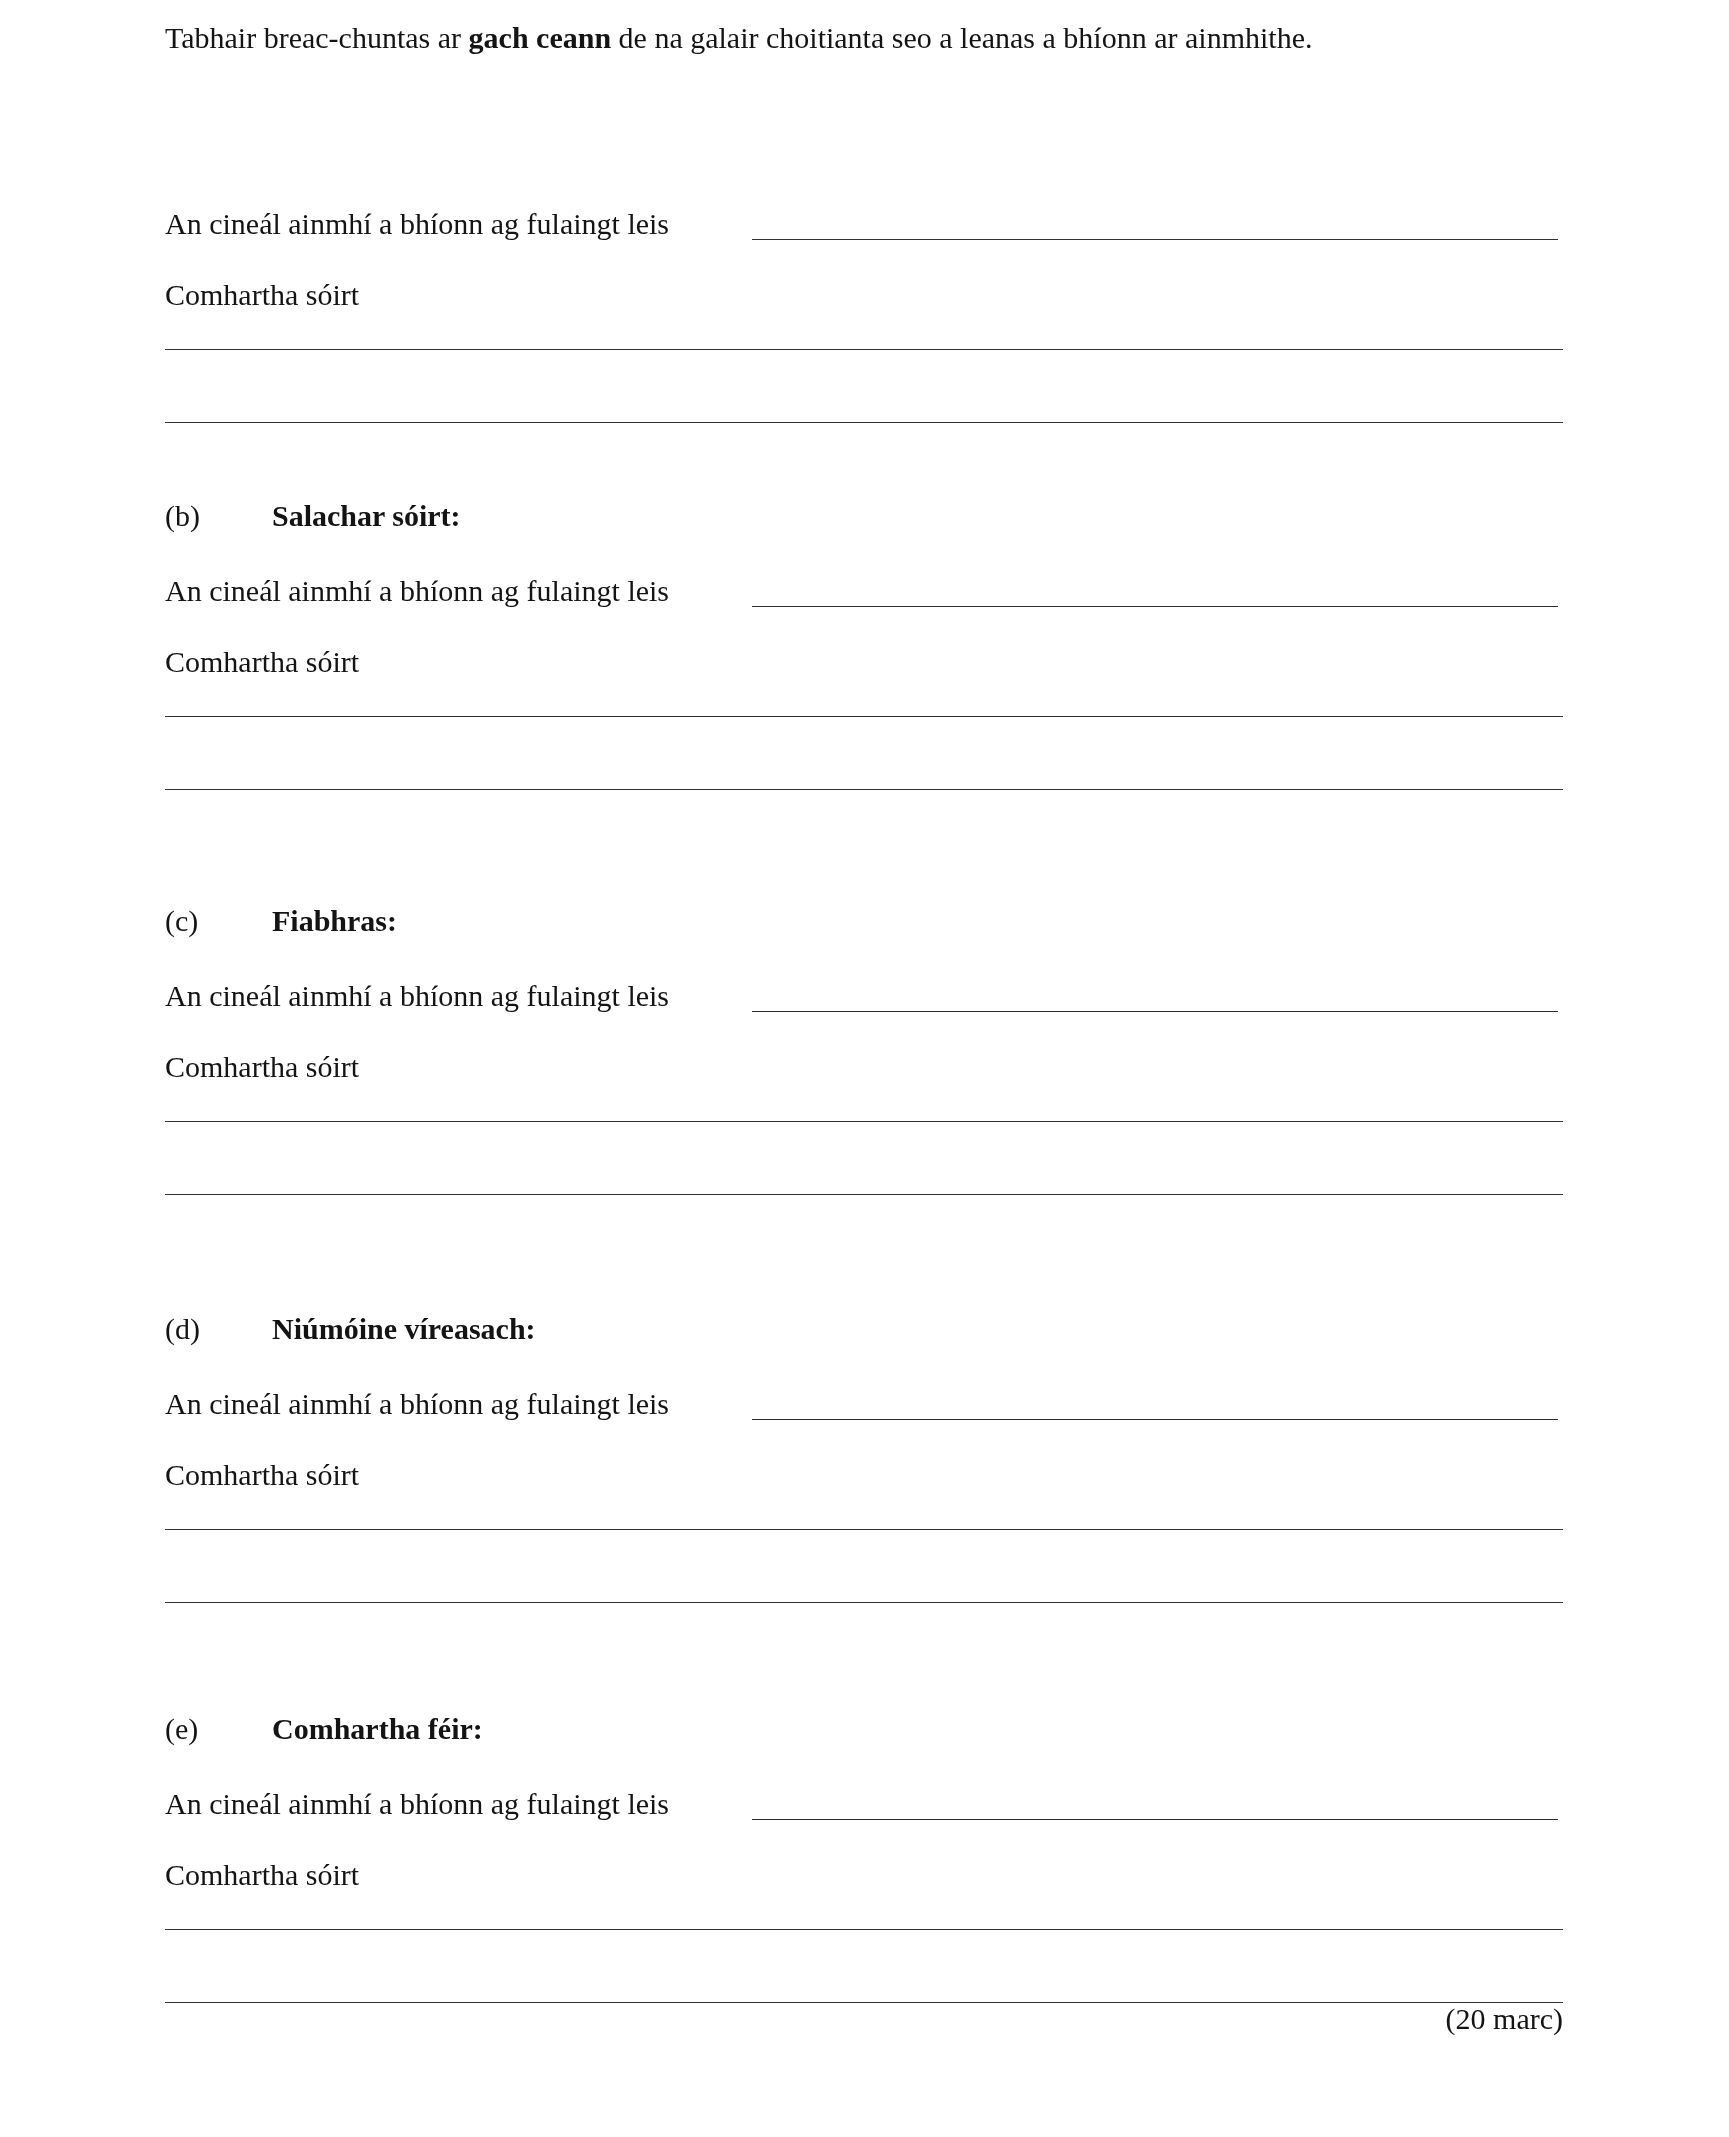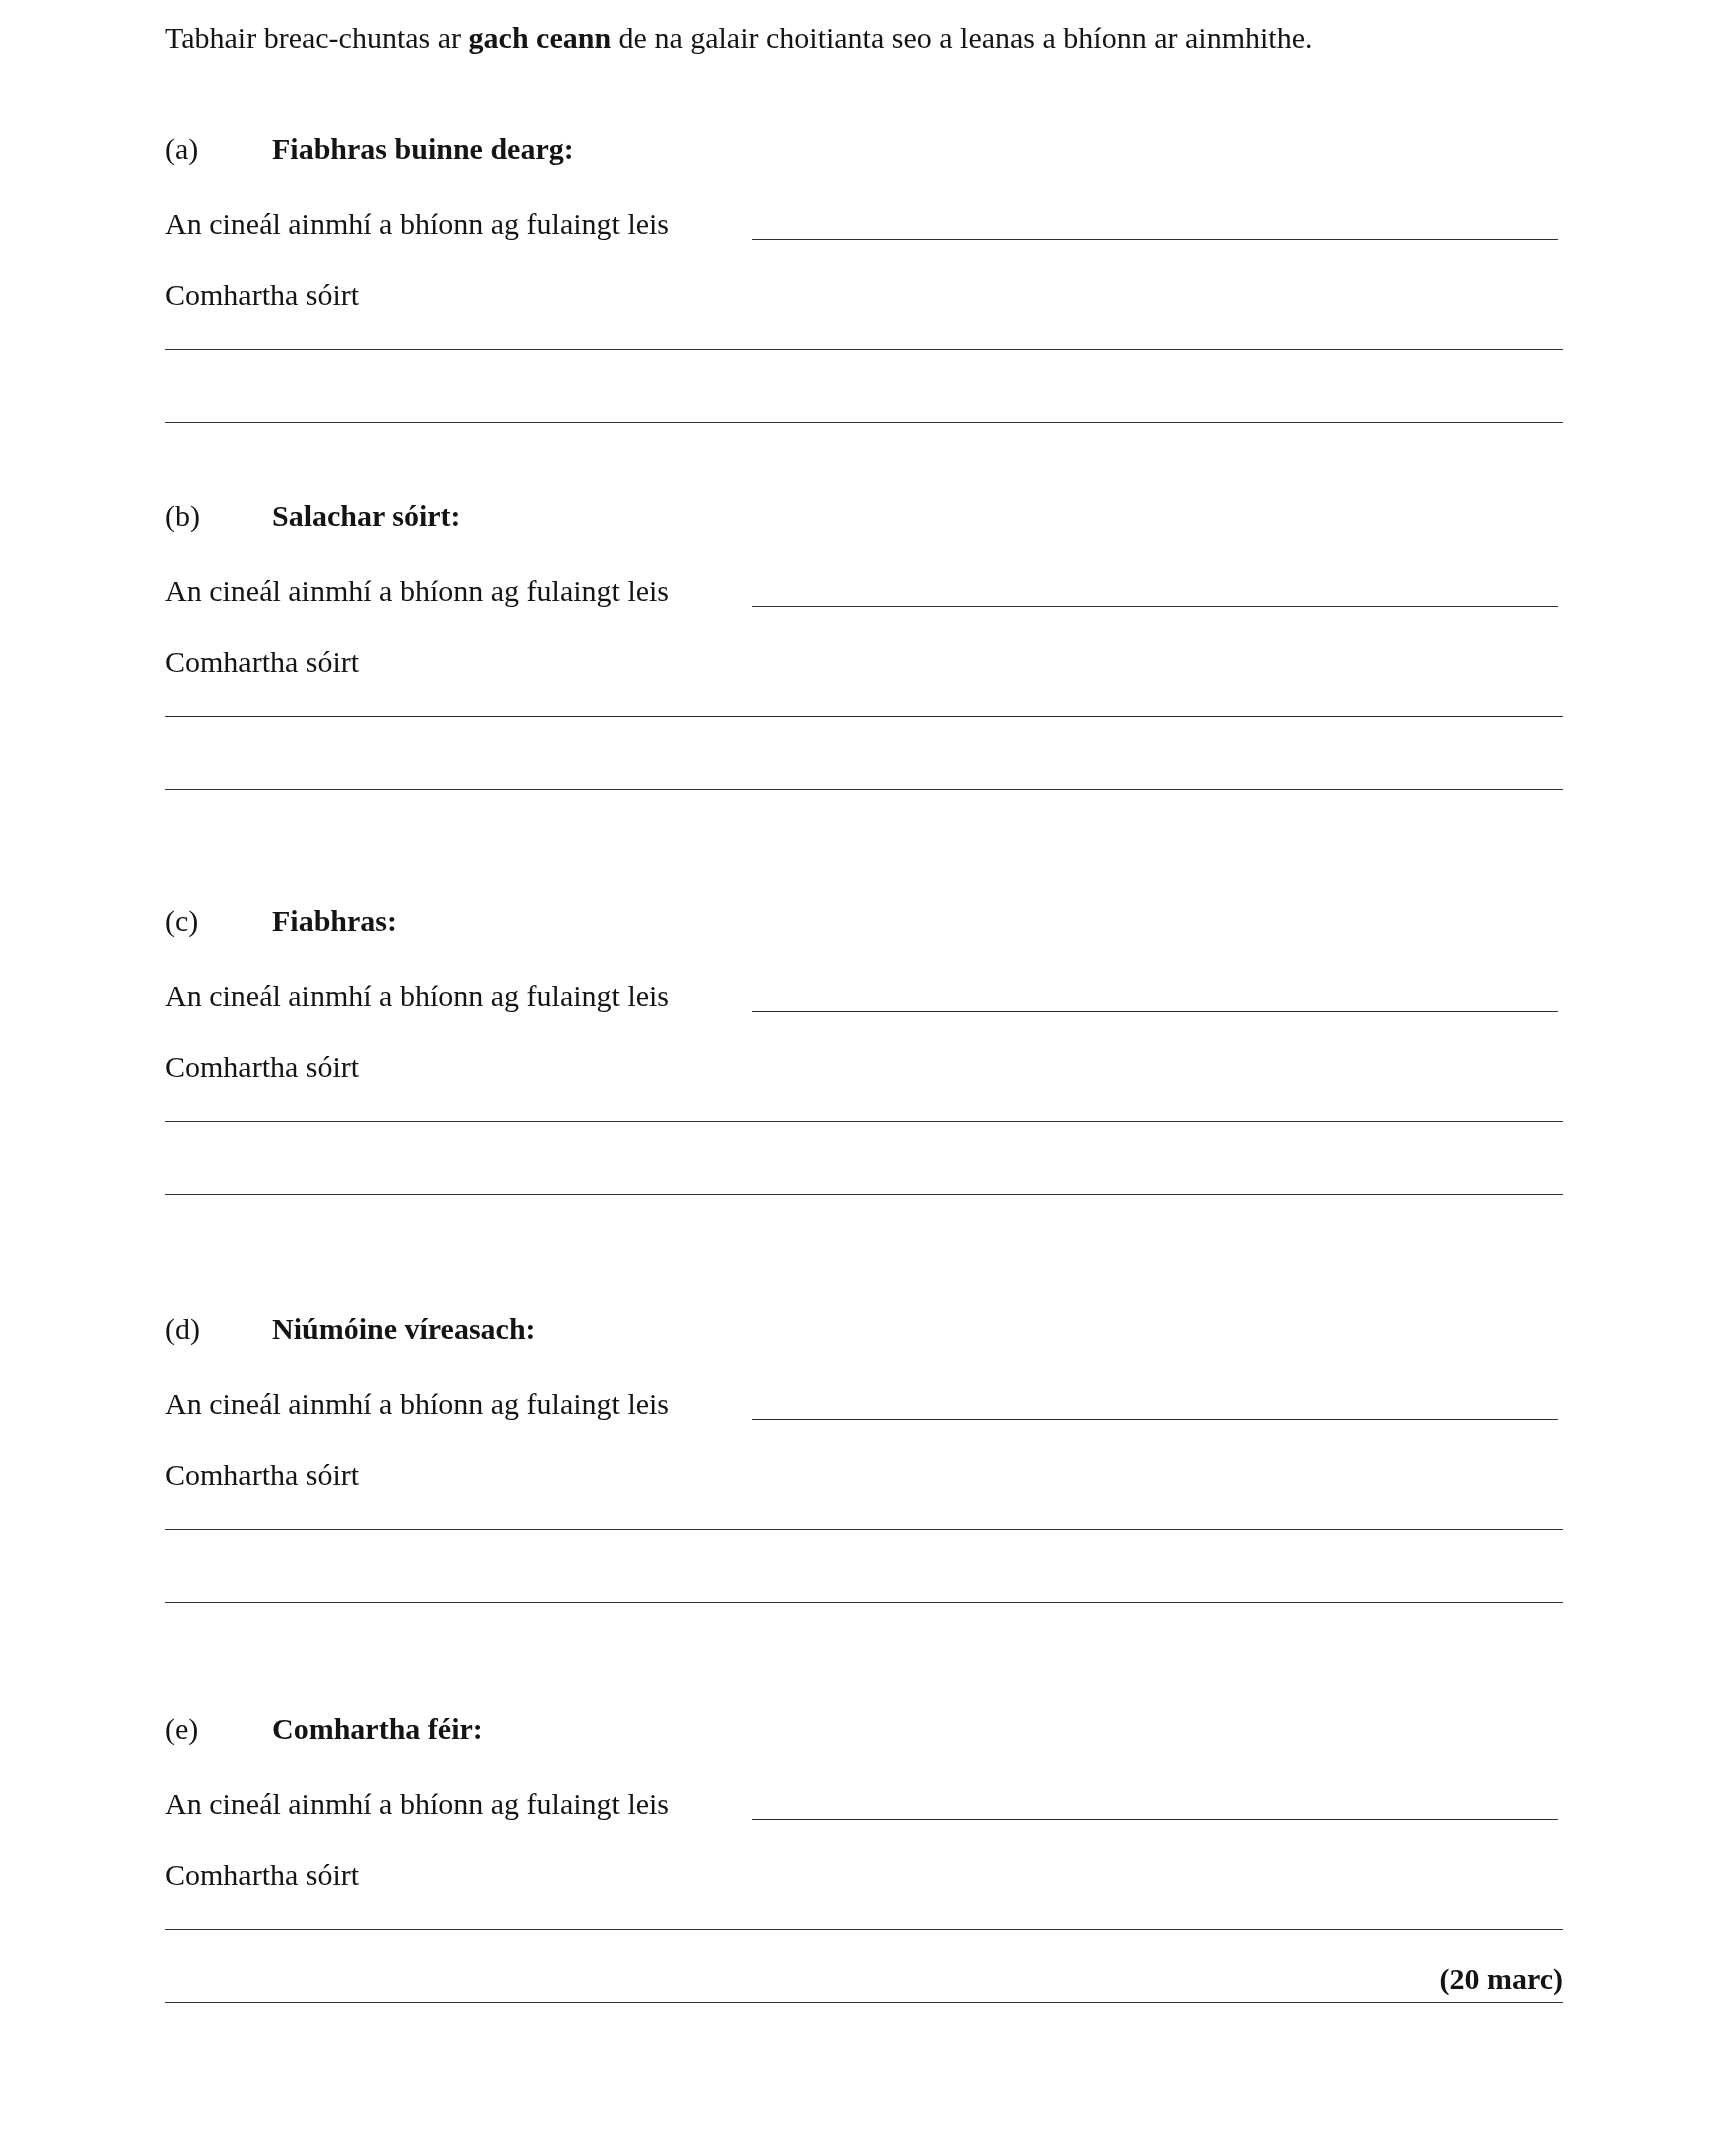--- a/index.html
+++ b/index.html
@@ -84,39 +84,36 @@
     left: 0;
     right: 0;
     height: 0;
     border-top: 1.9px solid #303030;
   }
   .write-line.line1 { top: 220px; }
   .write-line.line2 { top: 293px; }
 
   .marks {
     position: absolute;
-    top: 1959px;
+    top: 1999px;
     right: 0;
     line-height: 40px;
-    font-weight: bold;
+    font-weight: normal;
     white-space: nowrap;
   }
 </style>
 </head>
 <body>
 
 <div class="page">
   <div class="content">
 
     <p class="instruction"><span>Tabhair breac-chuntas ar </span><b>gach ceann</b><span> de na galair choitianta seo a leanas a bhíonn ar ainmhithe.</span></p>
 
     <section class="disease-section" style="top:129px">
-      <div class="sec-heading">
-        <span class="sec-id">(a)</span><span class="sec-title">Fiabhras buinne dearg:</span>
-      </div>
       <div class="animal-row">
         <span>An cineál ainmhí a bhíonn ag fulaingt leis</span>
       </div>
       <div class="answer-line-short"></div>
       <div class="symptom-label">Comhartha sóirt</div>
       <div class="write-line line1"></div>
       <div class="write-line line2"></div>
     </section>
 
     <section class="disease-section" style="top:496px">

